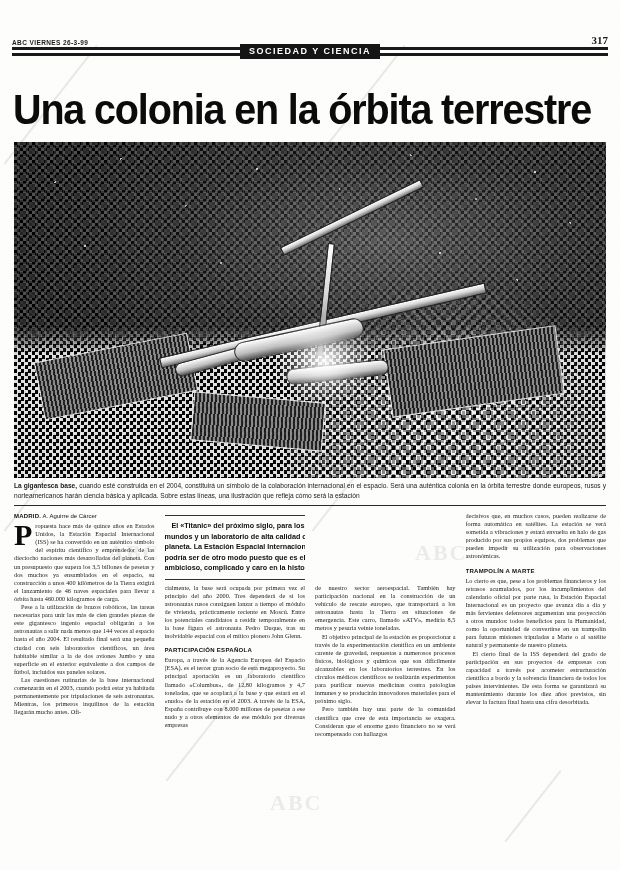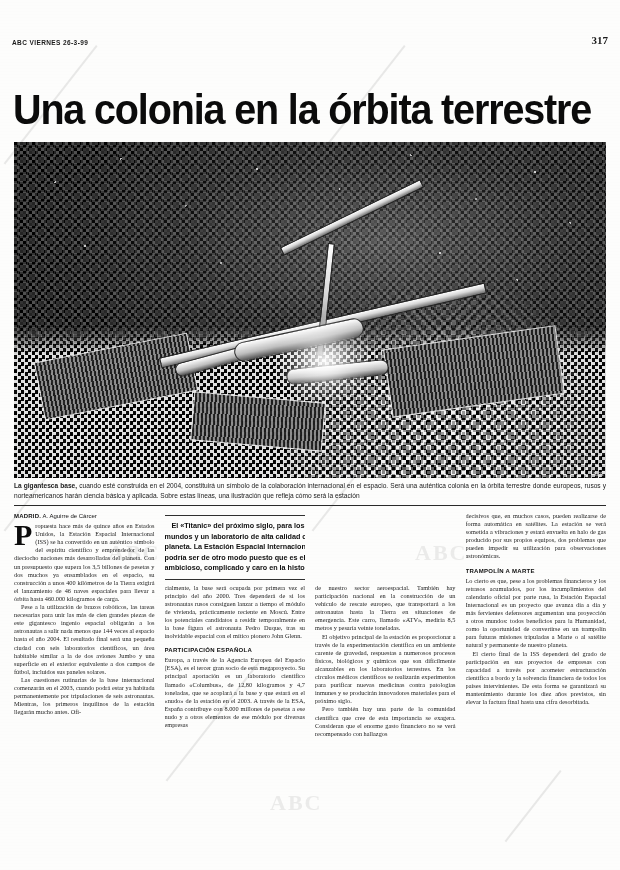--- a/index.html
+++ b/index.html
@@ -350,20 +350,25 @@
   <div class="wm-slash" style="left:96px; top:412px; height:150px;"></div>
   <div class="wm-slash" style="left:404px; top:412px; height:150px;"></div>
   <div class="wm-slash" style="left:258px; top:662px; height:150px;"></div>
   <div class="wm-slash" style="left:560px; top:770px; height:90px;"></div>
 
   <div class="masthead">
     <div class="masthead-left">ABC VIERNES 26-3-99</div>
     <div class="masthead-right">317</div>
   </div>
 
+  <div class="banner-row">
+    <div class="banner-rule"></div>
+    <div class="banner-box">SOCIEDAD Y CIENCIA</div>
+    <div class="banner-rule"></div>
+  </div>
 
   <h1 class="headline">Una colonia en la órbita terrestre</h1>
 
 
   <div class="photo">
     <div class="photo-sky"></div>
     <div class="speckle"></div>
     <div class="dither-a"></div>
     <div class="dither-b"></div>
     <div class="halftone-lower"></div>

